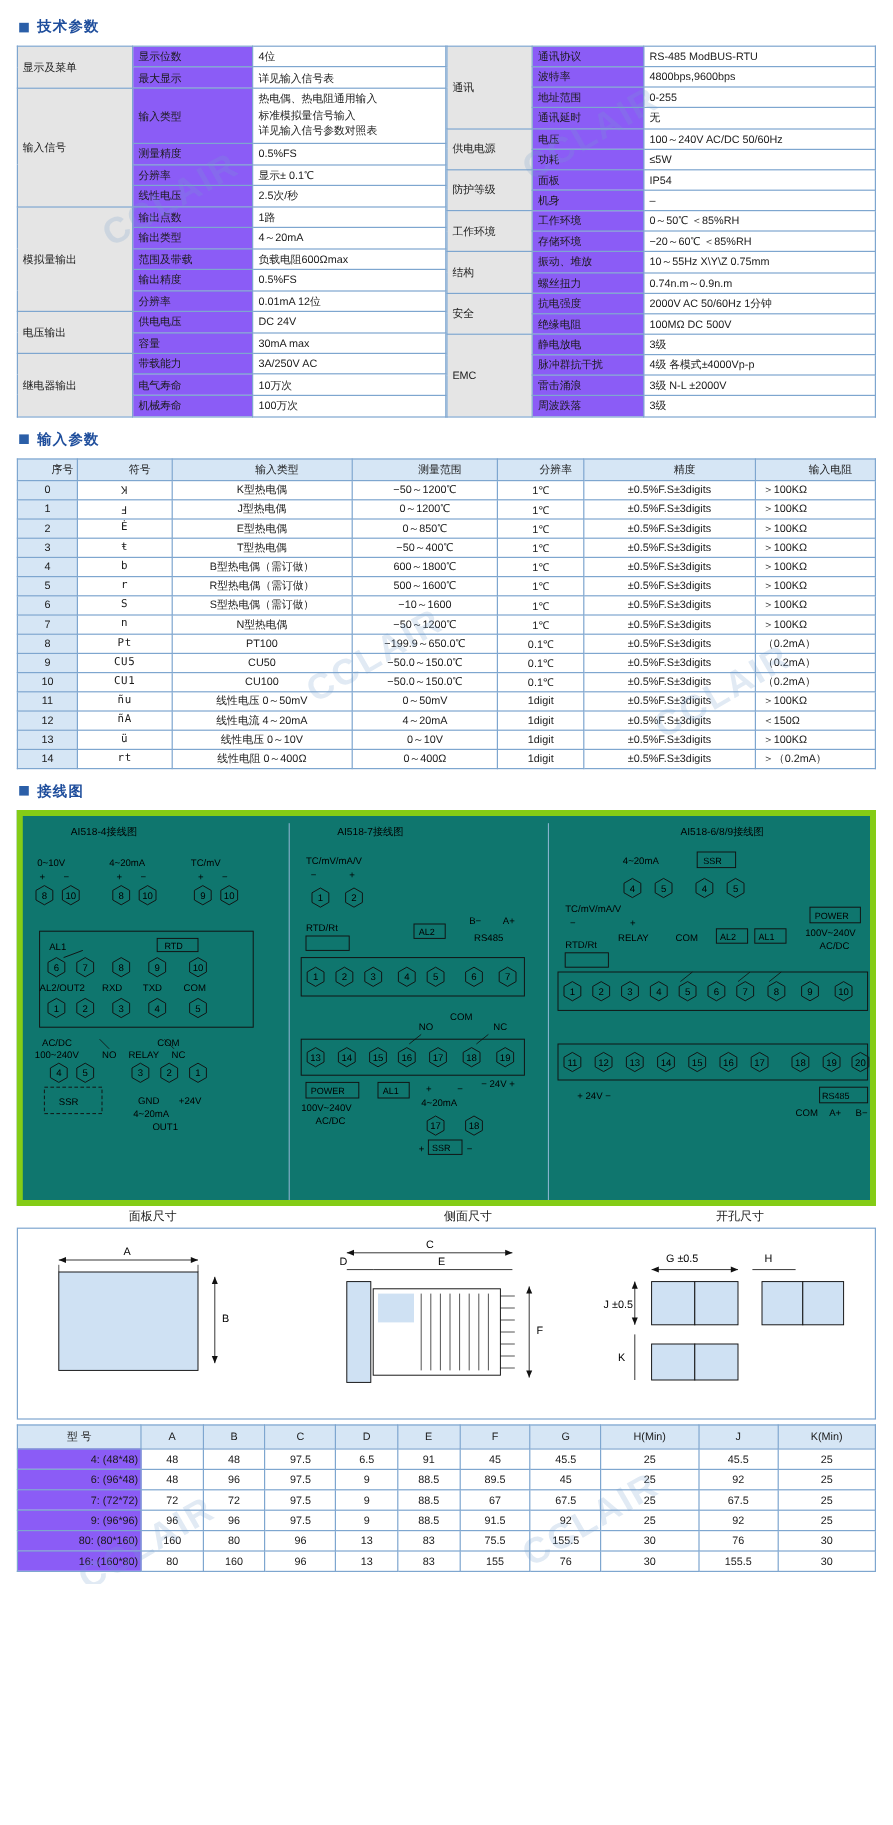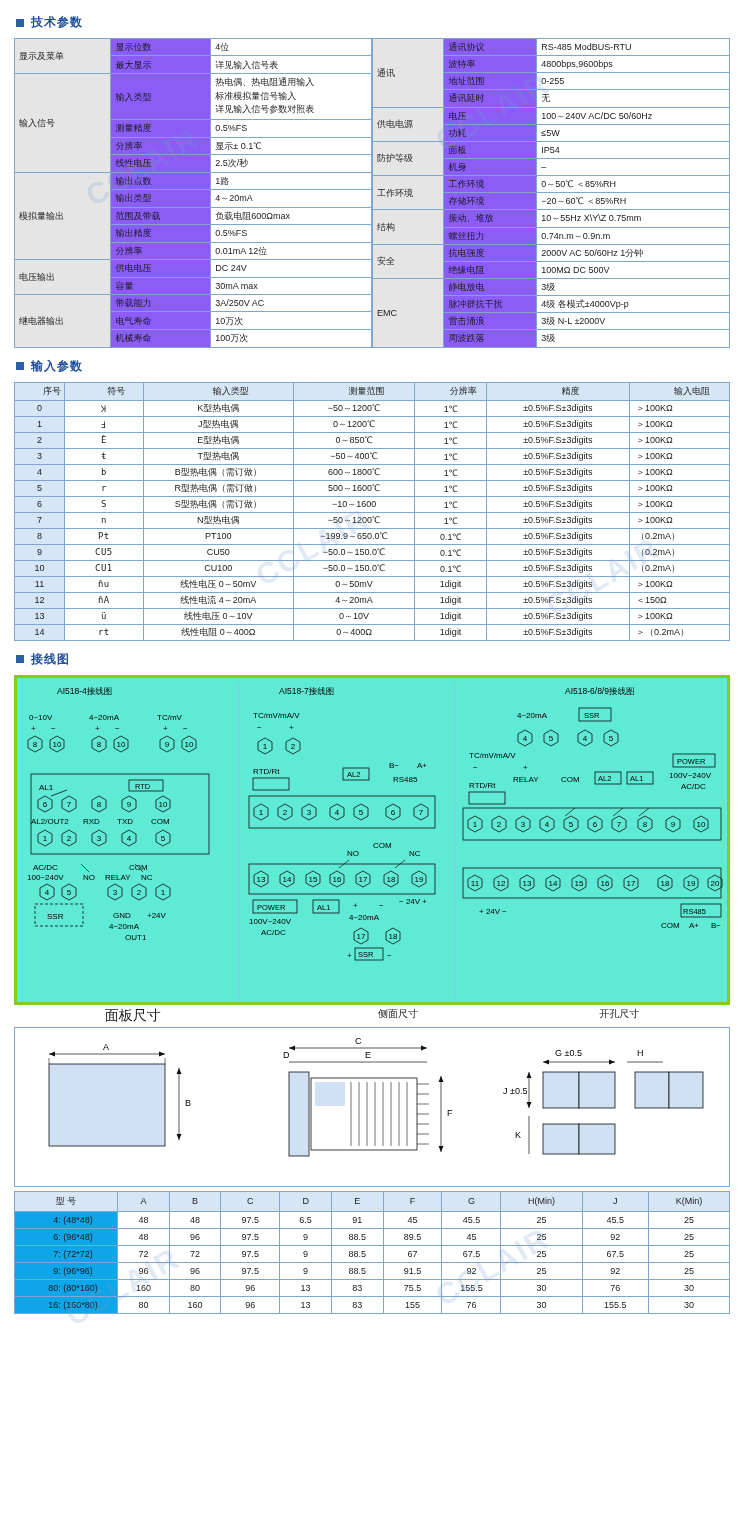--- a/index.html
+++ b/index.html
@@ -55,42 +55,42 @@
     border: 1px solid #7ea6cf; font-size: 9px; padding: 1px 3px; text-align: center;
   }
   table.inp thead th { background: #d6e6f5; font-weight: normal; height: 18px; padding-left: 28px; }
   table.inp tbody td { height: 16px; }
   table.inp tbody tr td:first-child { background: #d6e6f5; }
   .sym { font-family: "DejaVu Sans Mono", monospace; font-size: 10px; letter-spacing: .5px; }
   .l { text-align: left !important; padding-left: 6px !important; }
 
   
   .wiring {
-    border: 3px solid #84cc16;
-    background: #5eead4;
+    border: 5px solid #84cc16;
+    background: #0f766e;
     height: 330px;
     position: relative;
     overflow: hidden;
   }
 
   
   .dims {
     border: 1px solid #7ea6cf;
     height: 160px;
     position: relative;
     background: #fff;
     overflow: hidden;
   }
 
   table.dimtbl { border-collapse: collapse; width: 100%; table-layout: fixed; margin-top: 4px; }
   table.dimtbl td, table.dimtbl th {
     border: 1px solid #7ea6cf; font-size: 9px; padding: 3px 2px; text-align: center;
   }
   table.dimtbl thead th { background: #d6e6f5; font-weight: normal; }
-  table.dimtbl tbody tr td:first-child { background: #0ea5e9; text-align: center; padding-left: 16px; }
+  table.dimtbl tbody tr td:first-child { background: #8b5cf6; text-align: right; padding-left: 16px; }
 
   
   .wm {
     position: absolute;
     font-size: 30px;
     font-weight: bold;
     color: rgba(120,160,205,0.22);
     transform: rotate(-30deg);
     pointer-events: none;
     letter-spacing: 2px;
@@ -849,21 +849,21 @@
       <rect x="664" y="226" width="40" height="13" fill="none" stroke="#111" stroke-width="0.8"></rect>
       <text x="666" y="236" font-size="7.5">RS485</text>
       <text x="644" y="250" font-size="8">COM</text>
       <text x="672" y="250" font-size="8">A+</text>
       <text x="694" y="250" font-size="8">B−</text>
     </svg>
   </div>
 
 
   <div style="display:flex; justify-content:space-around; margin:2px 0 2px 0;">
-    <div style="font-size:14px;">面板尺寸</div>
+    <div style="font-size:10px;">面板尺寸</div>
     <div style="font-size:10px;margin-left:36px;">侧面尺寸</div>
     <div style="font-size:10px;">开孔尺寸</div>
   </div>
 
   <div class="dims">
     <svg width="712" height="158" viewBox="0 0 712 158">
 
       <line x1="34" y1="26" x2="150" y2="26" stroke="#111" stroke-width="0.7"></line>
       <polygon points="34,26 40,23.5 40,28.5" fill="#111"></polygon>
       <polygon points="150,26 144,23.5 144,28.5" fill="#111"></polygon>

